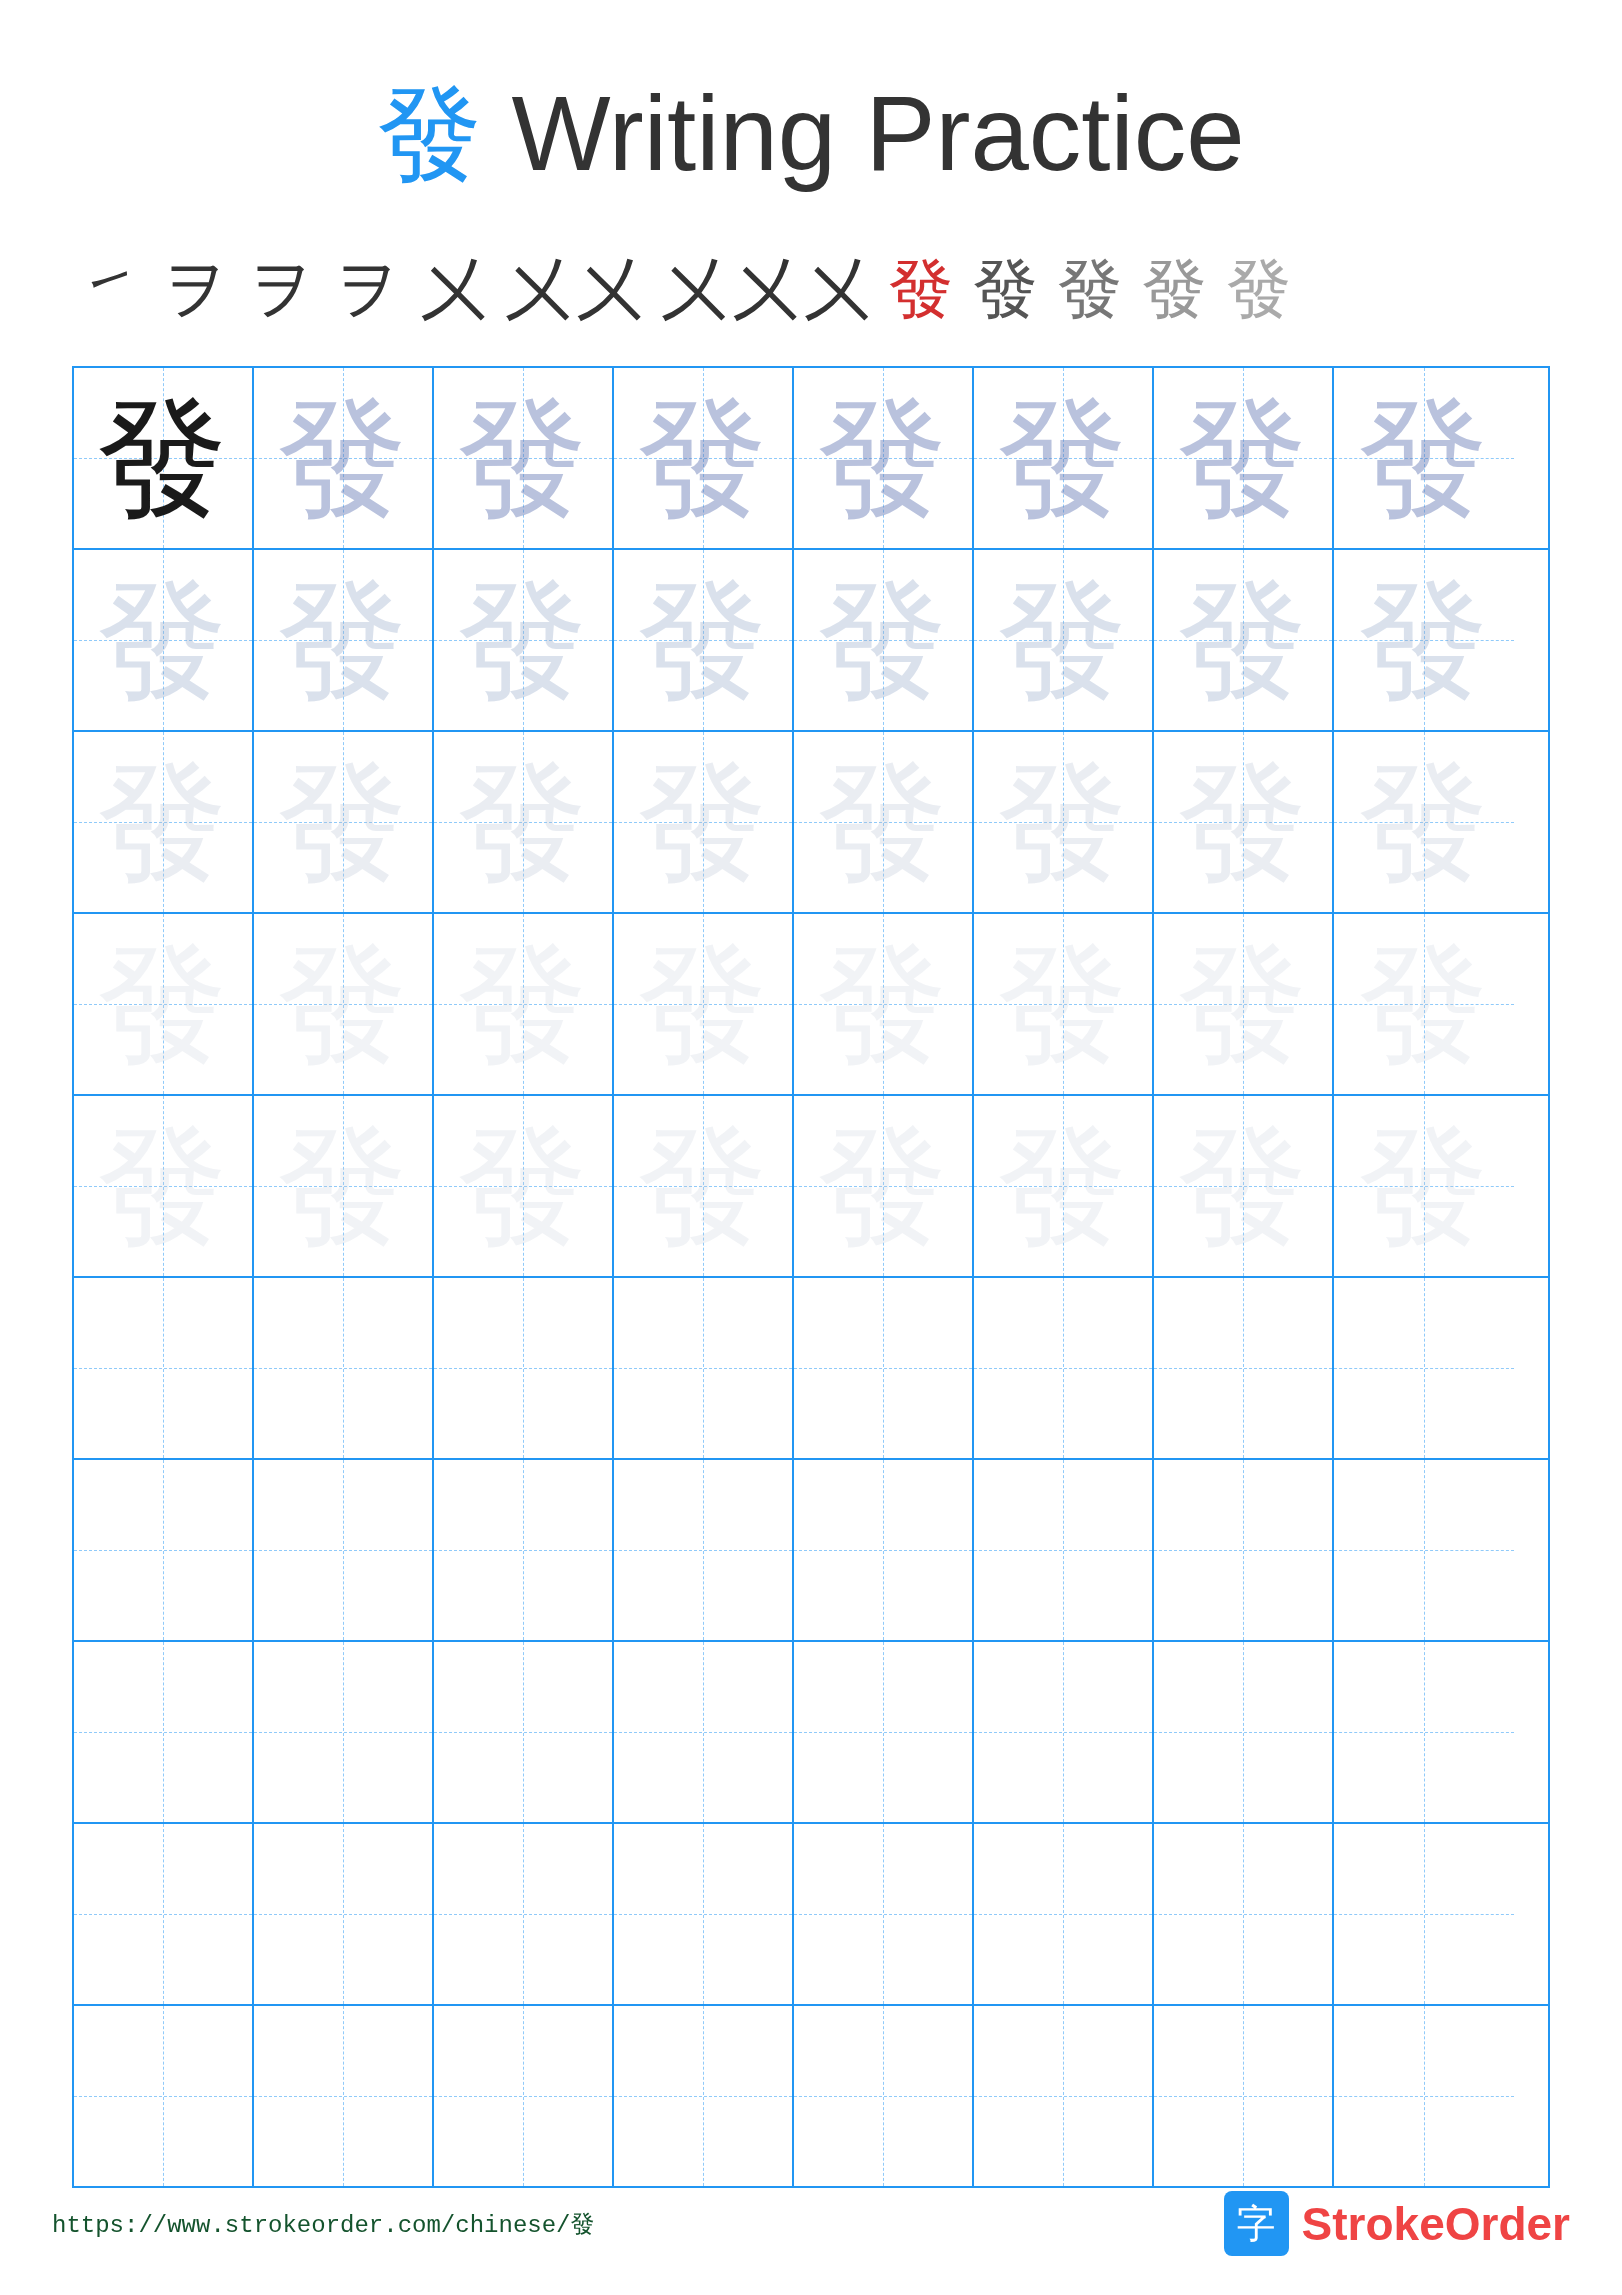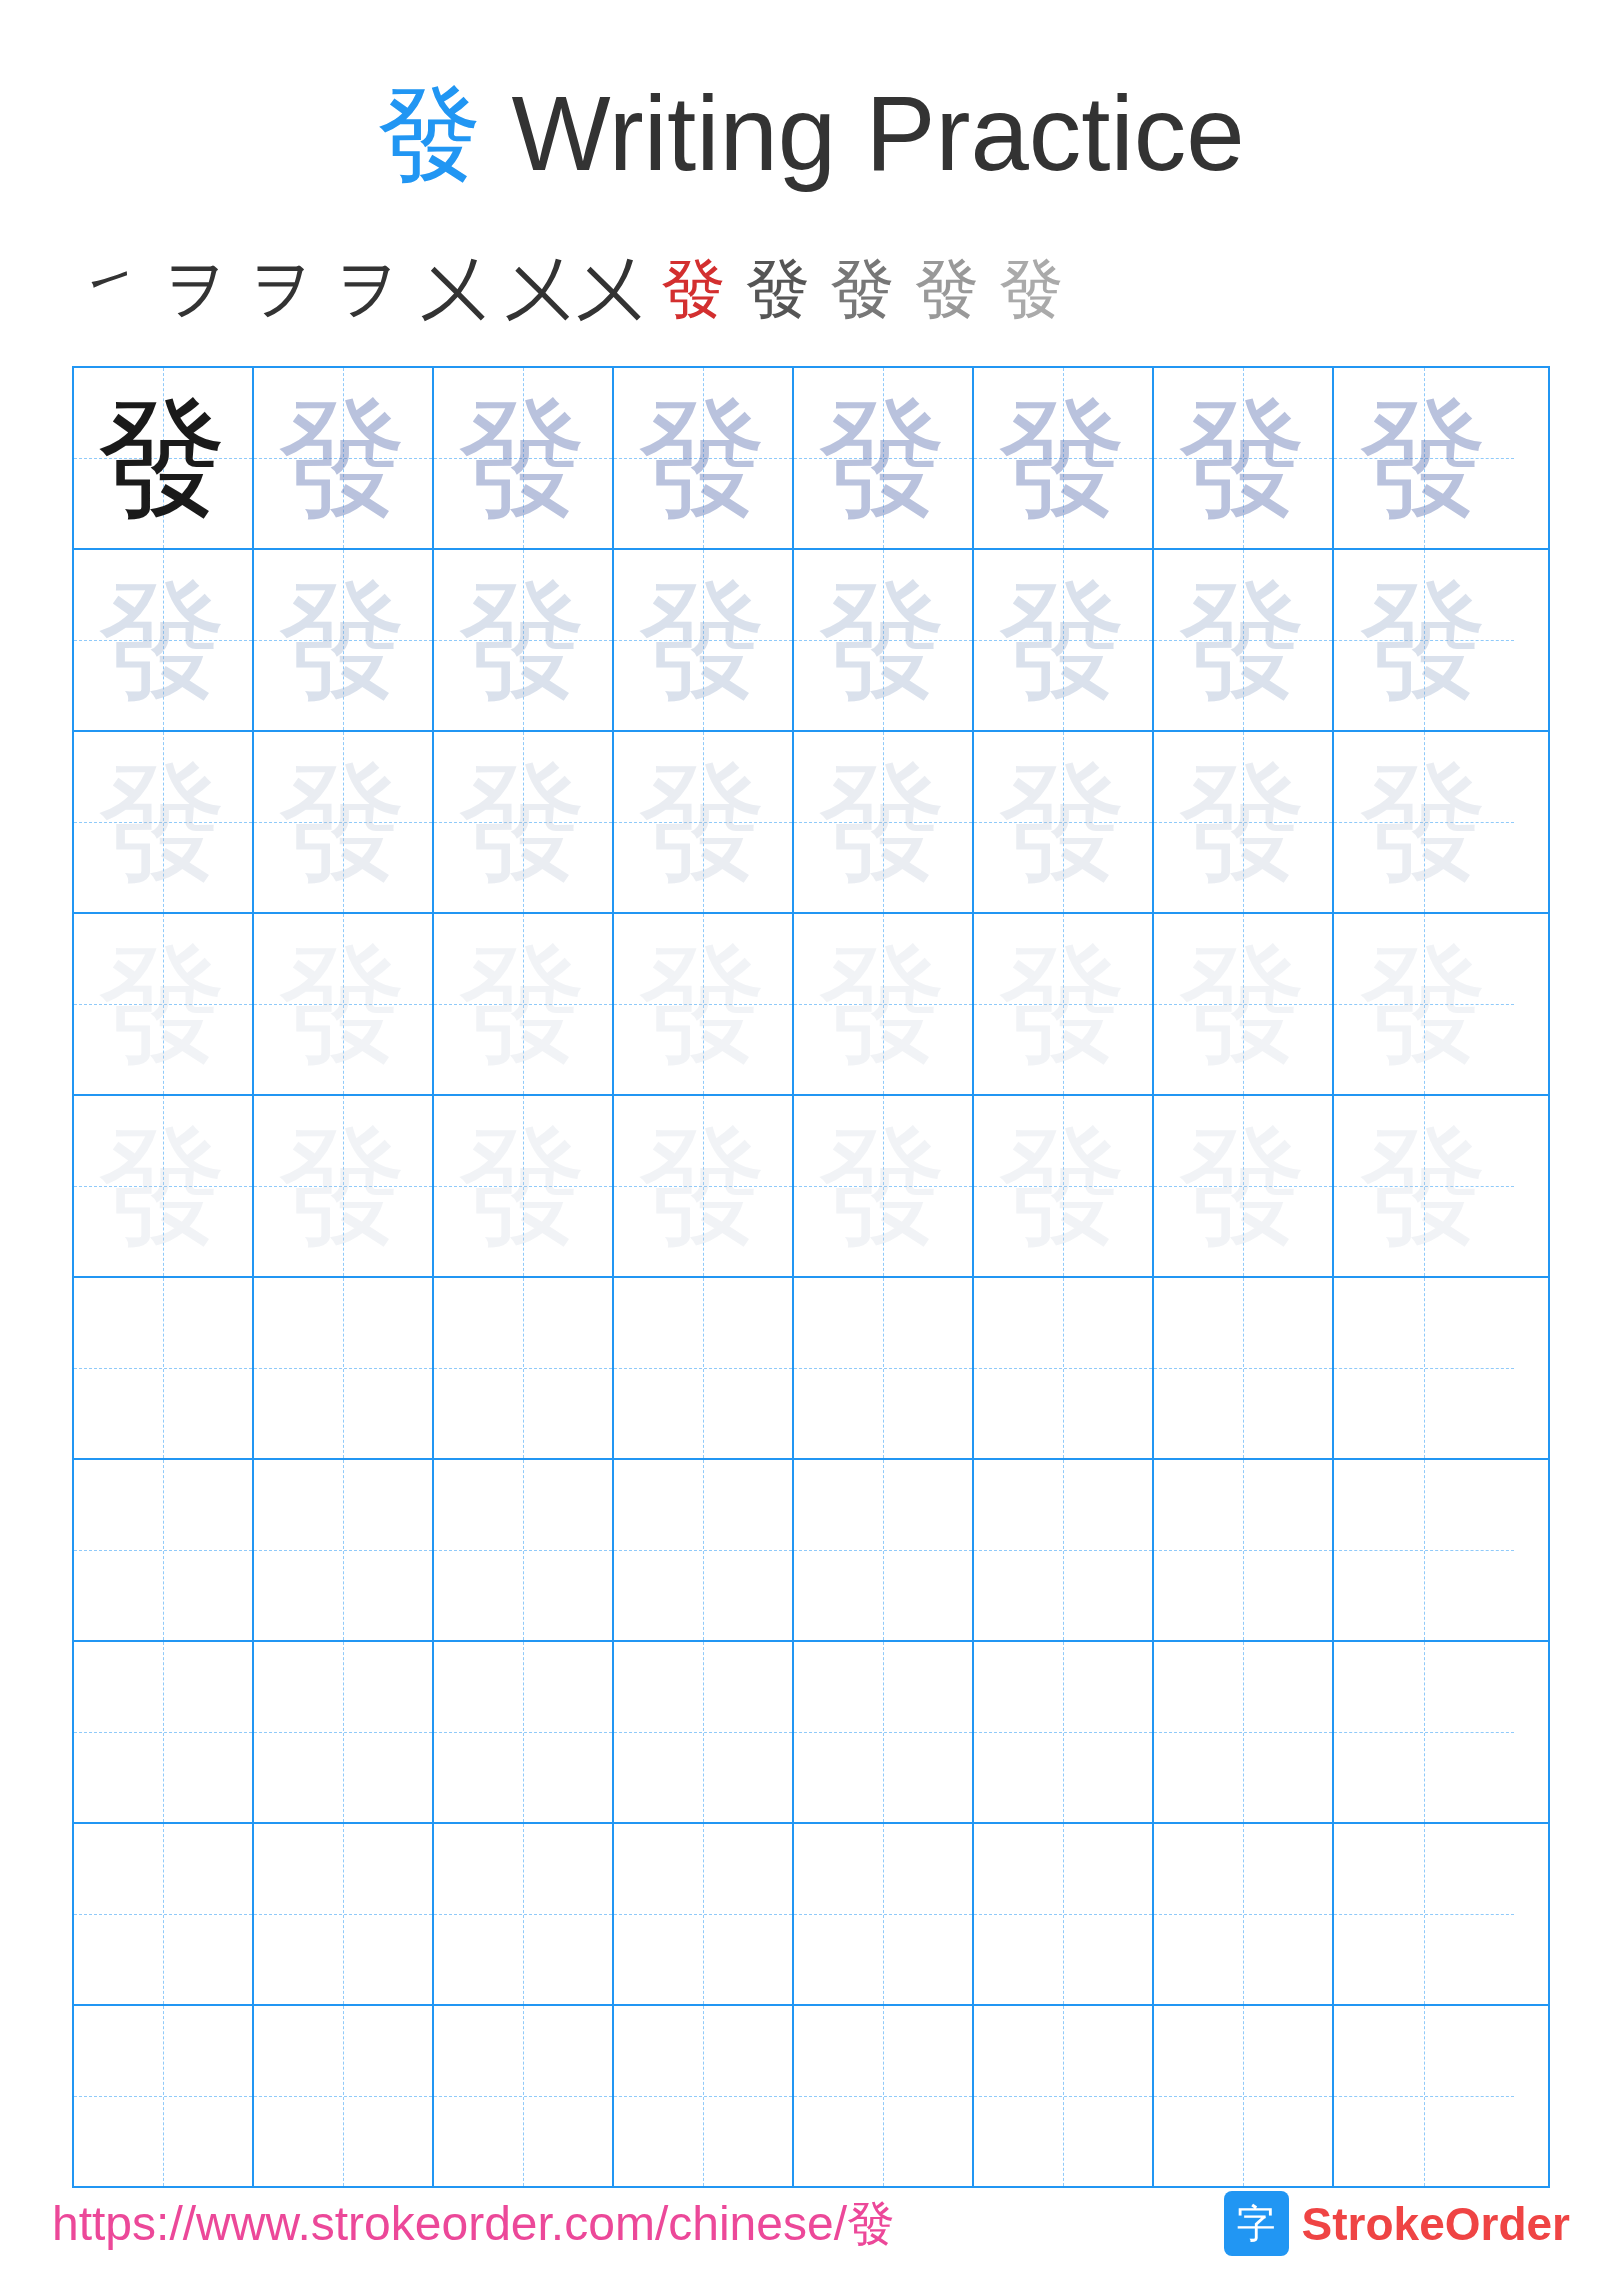--- a/index.html
+++ b/index.html
@@ -159,23 +159,23 @@
       position: absolute;
       bottom: 39px;
       left: 52px;
       right: 52px;
       display: flex;
       align-items: center;
       justify-content: space-between;
     }
 
     .footer-url {
-      font-size: 48px;
-      color: #ec4899;
-      font-family: Liberation Sans, sans-serif;
+      font-size: 24px;
+      color: #14532d;
+      font-family: Liberation Mono, monospace;
     }
 
     .footer-brand {
       display: flex;
       align-items: center;
       gap: 13px;
     }
 
     .brand-icon {
       width: 65px;
@@ -210,20 +210,21 @@
   </div>
 
   <div class="stroke-order-section">
     <div class="stroke-sequence">
       <span>㇀</span>
       <span>ヲ</span>
       <span>ヲ</span>
       <span>ヲ</span>
       <span>㐅</span>
       <span>㐅㐅</span>
+      <span>㐅㐅㐅</span>
       <span class="stroke-seq-red">發</span>
       <span style="color:#555;">發</span>
       <span style="color:#777;">發</span>
       <span style="color:#999;">發</span>
       <span style="color:#aaa;">發</span>
     </div>
   </div>
 
   <div class="practice-grid-container">
 

